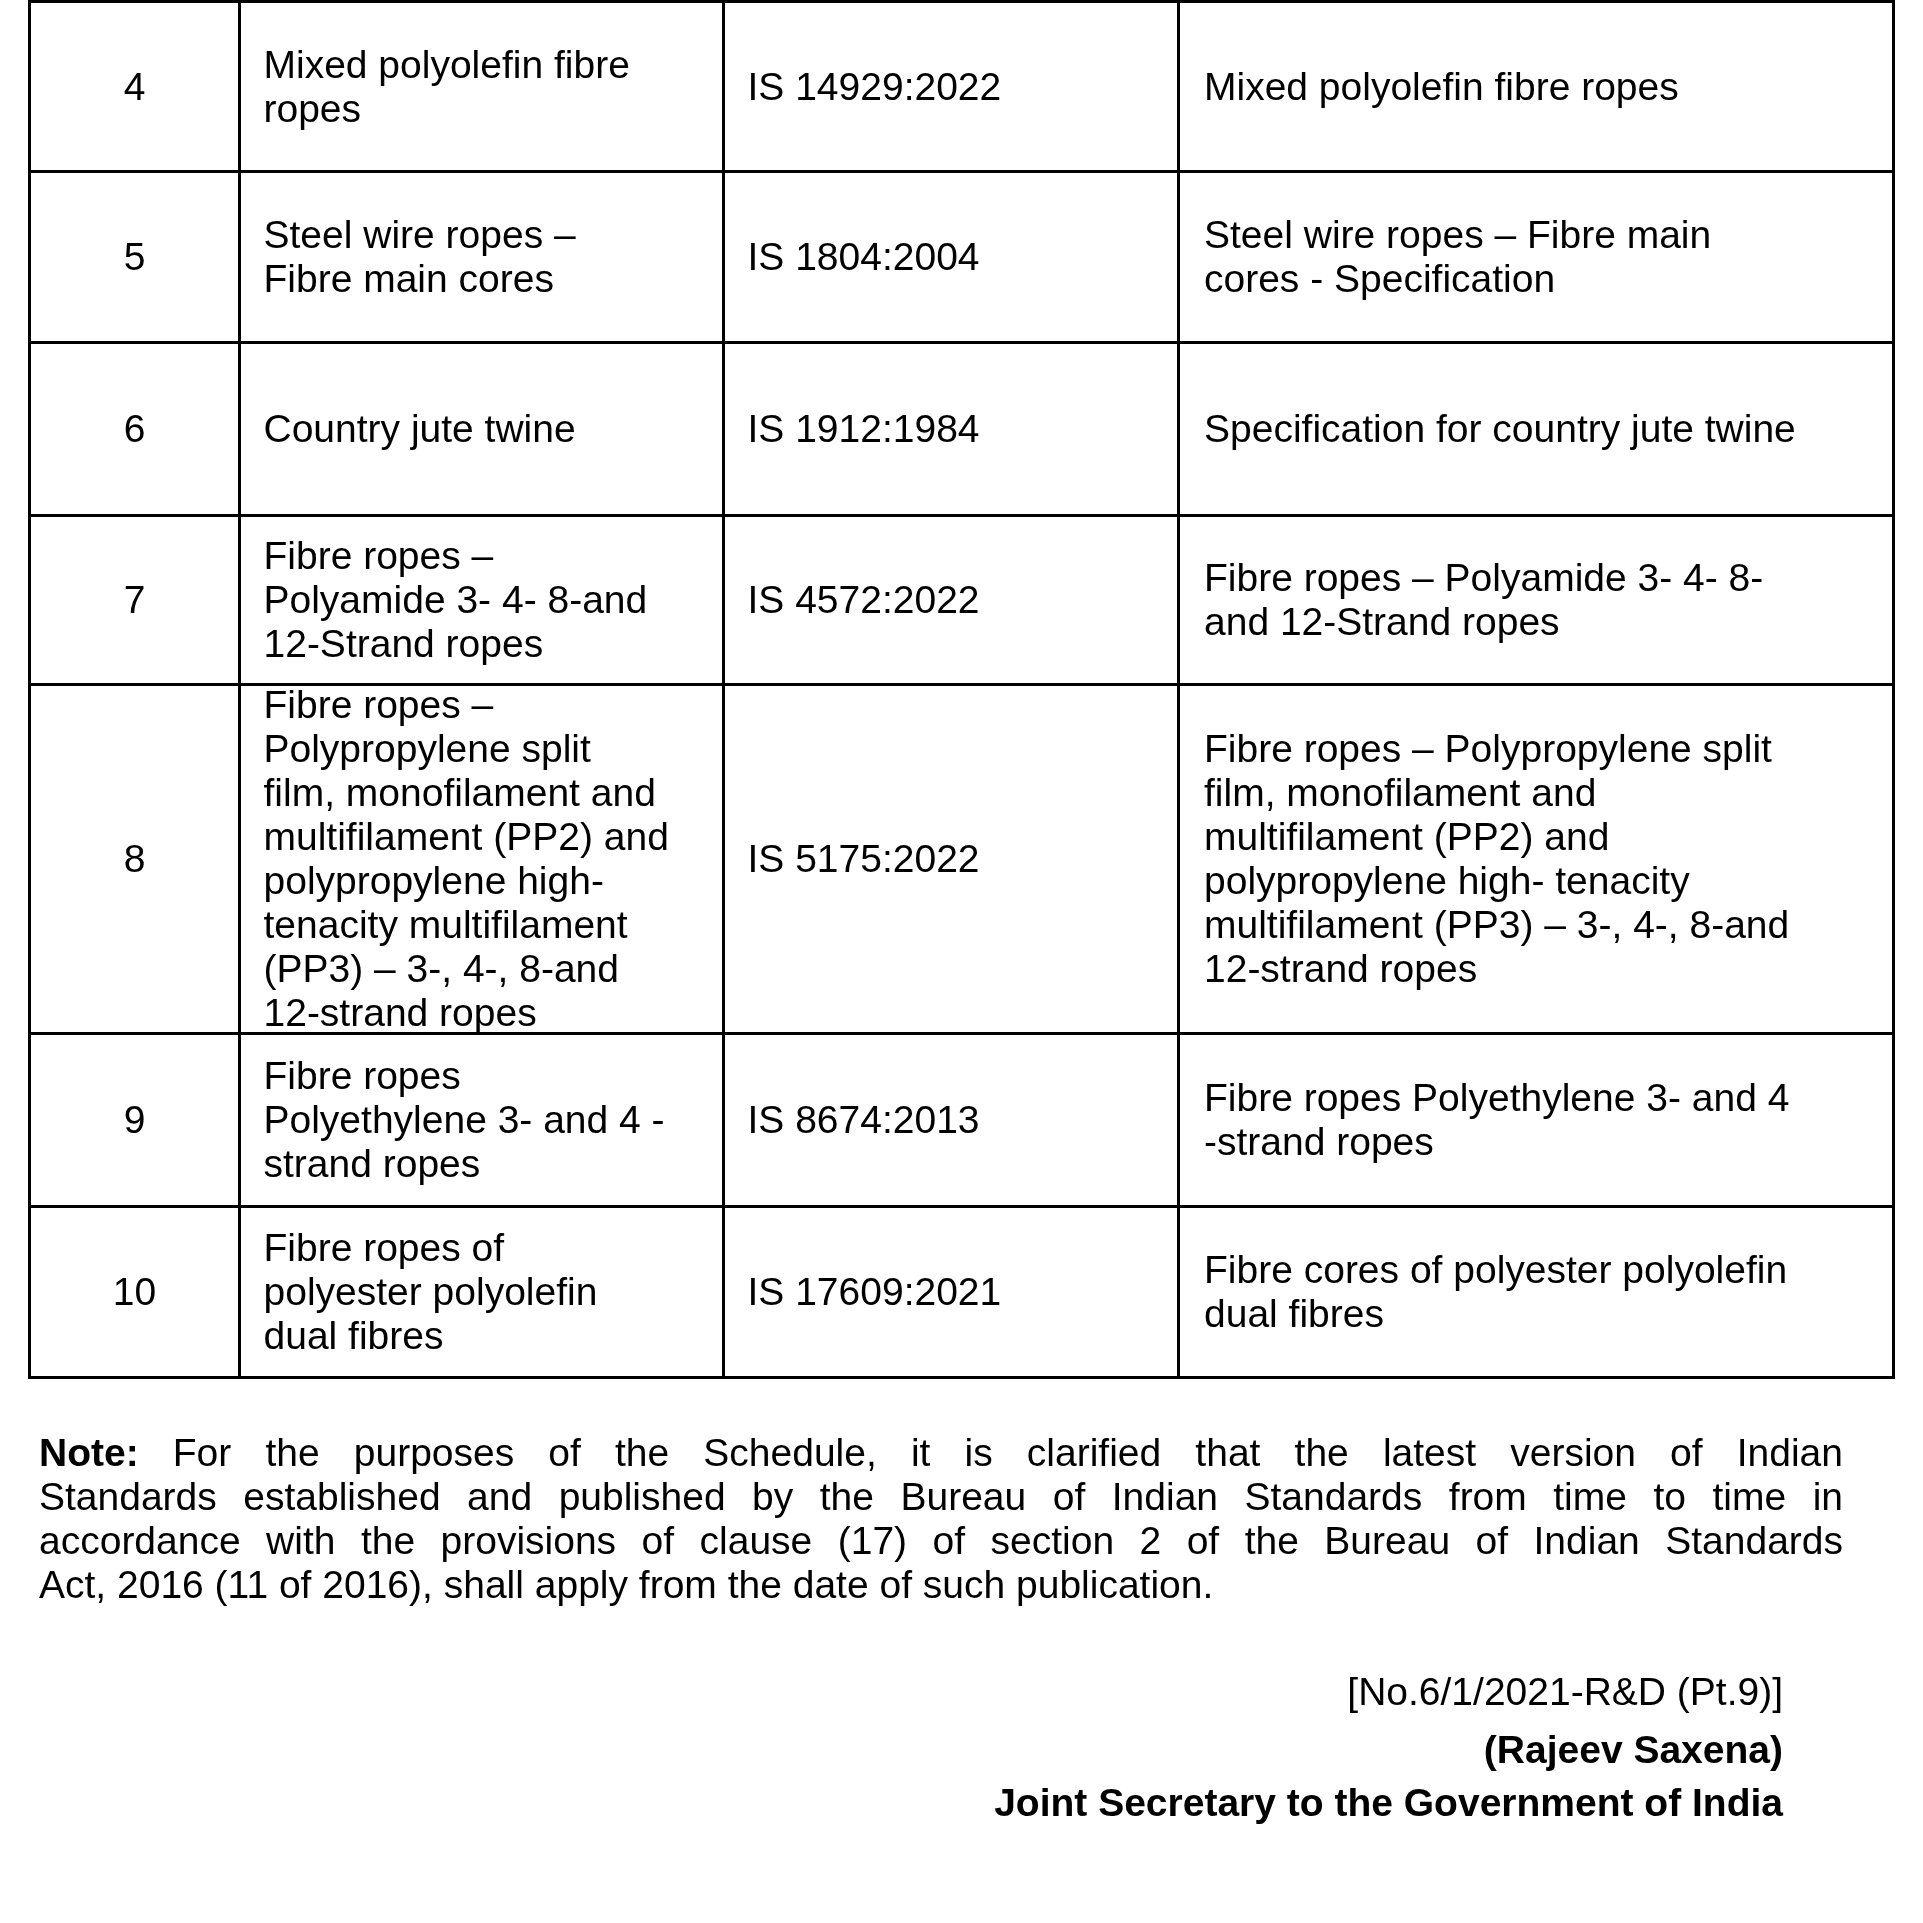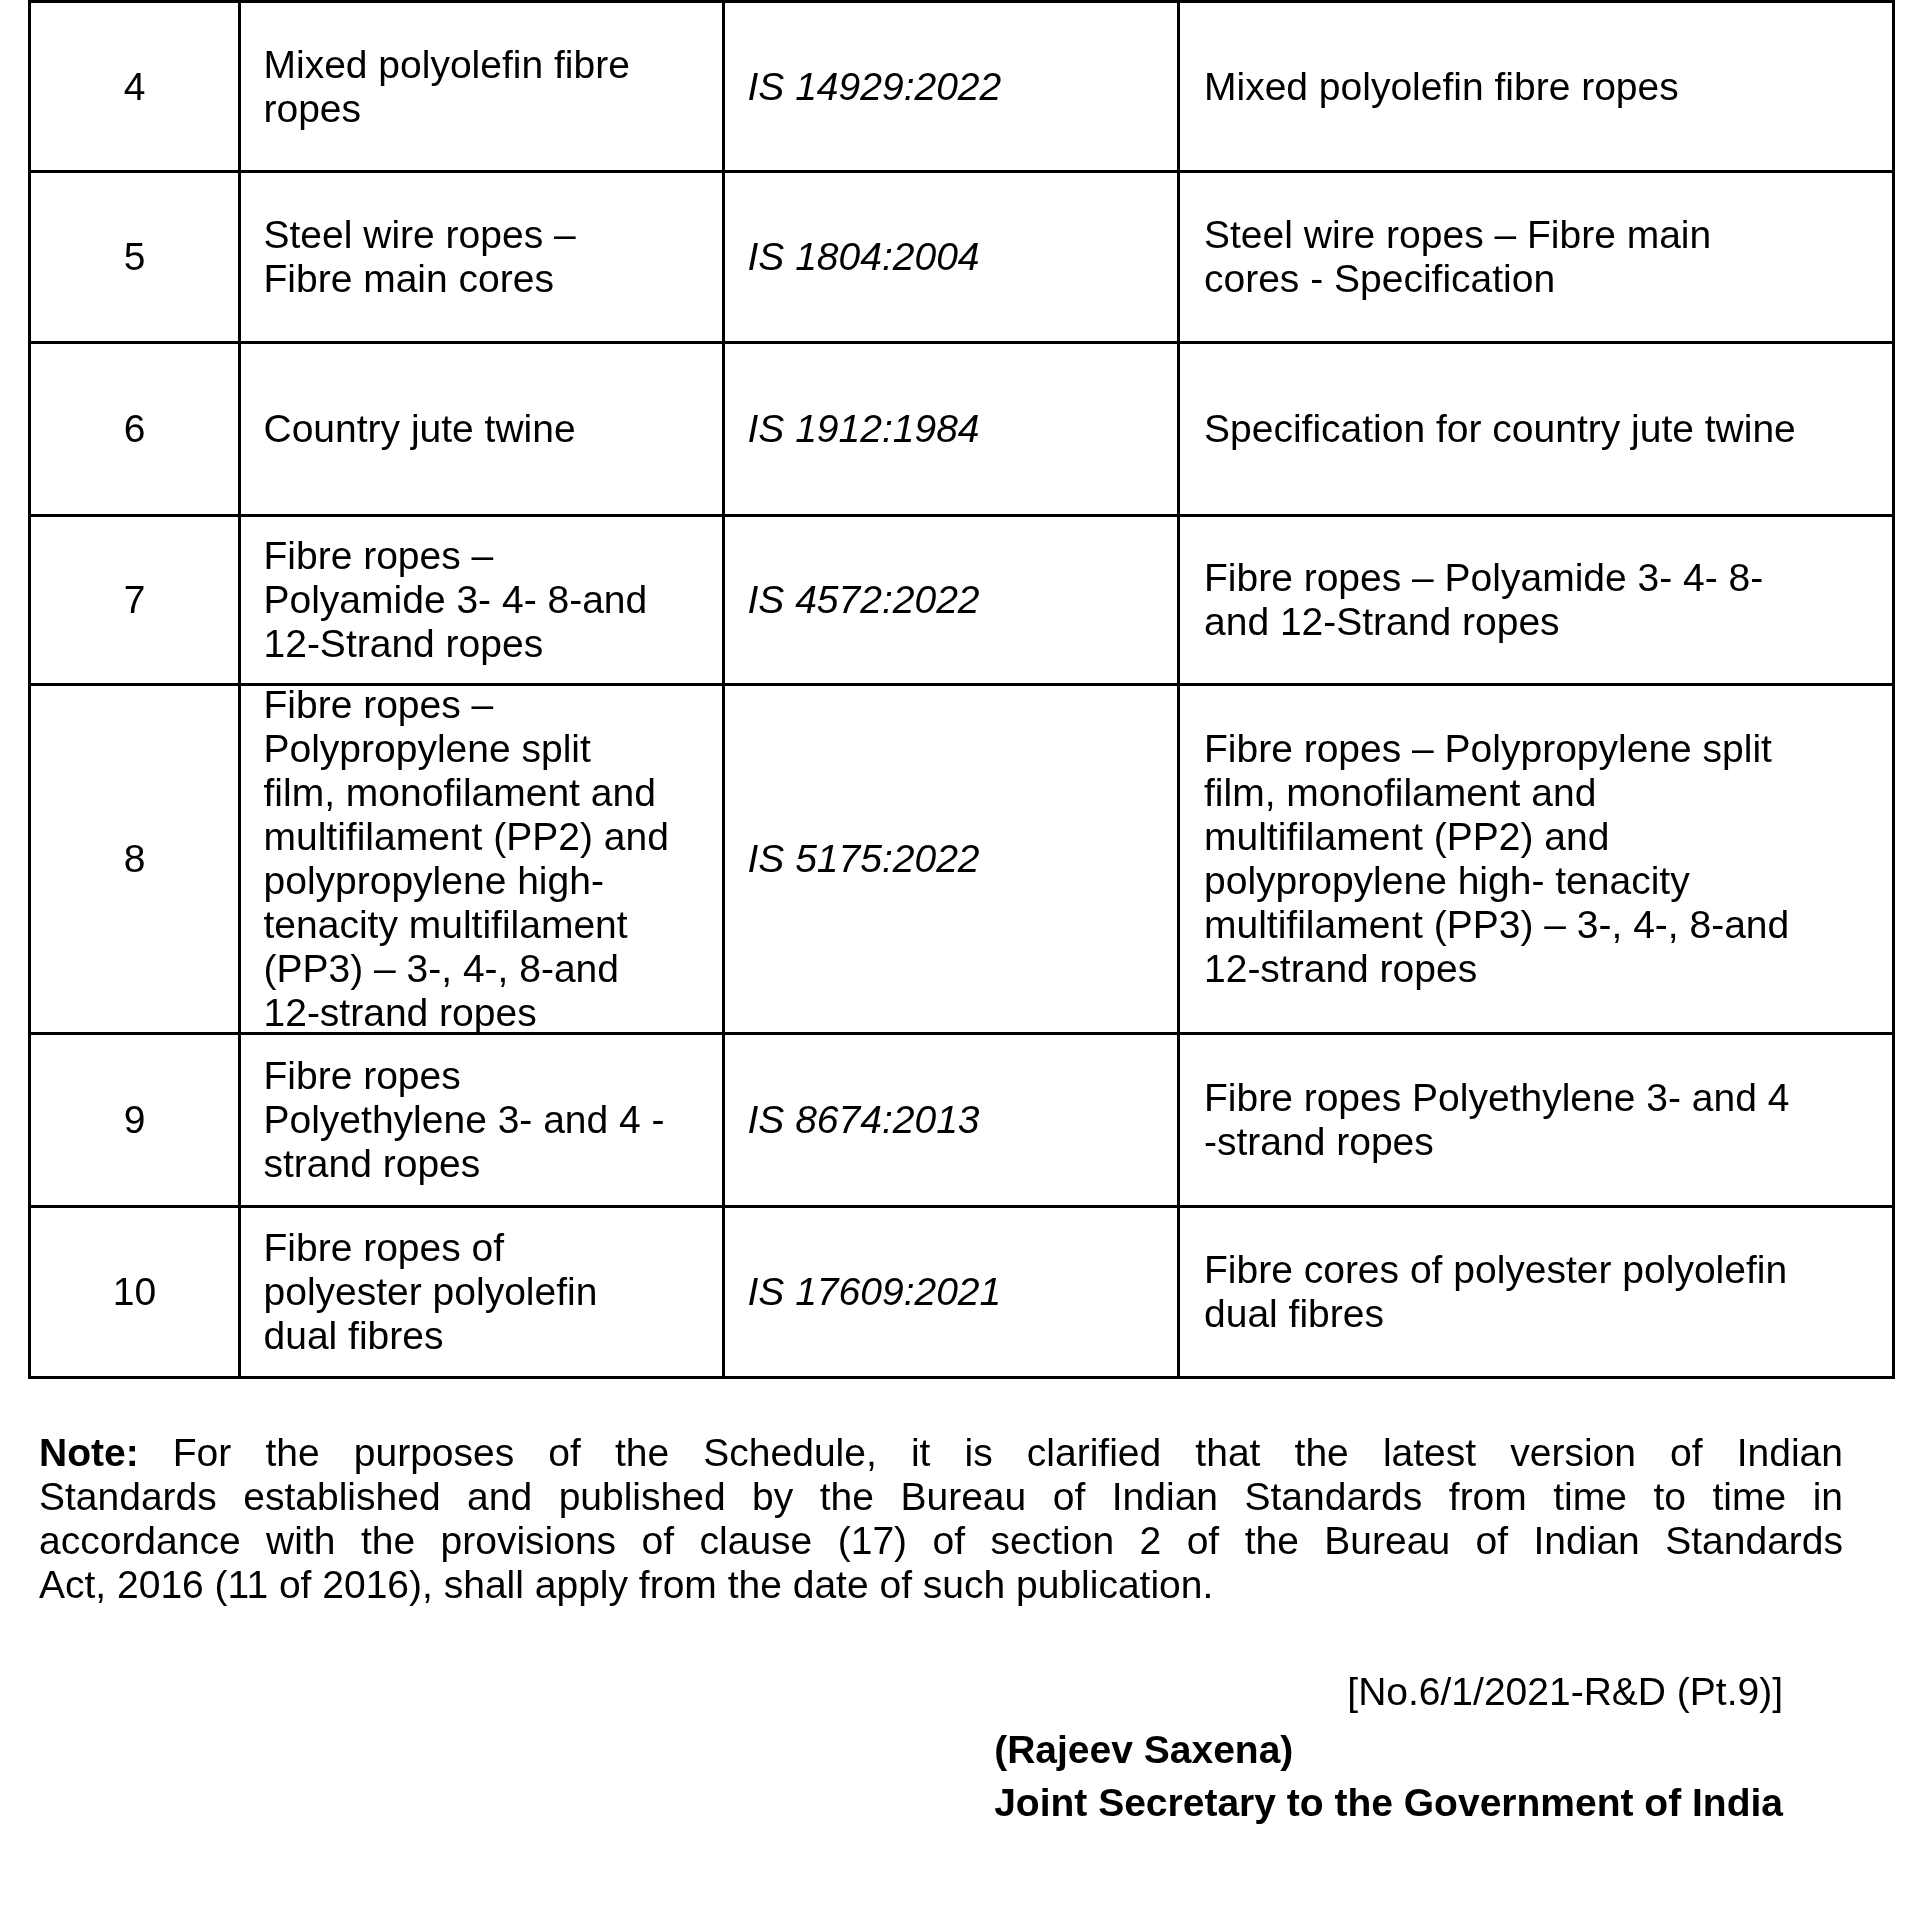--- a/index.html
+++ b/index.html
@@ -18,35 +18,35 @@
   .cell{
     box-sizing:border-box;
     border-right:3px solid #000;
     border-bottom:3px solid #000;
     display:flex;align-items:center;
     font-size:39px;line-height:44px;
     white-space:pre-line;
   }
   .c-sl{justify-content:center;text-align:center;}
   .c-goods{padding:6px 13.5px 6px 22.5px;}
-  .c-is{padding:6px 10.5px 6px 22.5px;font-style:italic;}
+  .c-is{padding:6px 10.5px 6px 22.5px;}
   .c-title{padding:6px 18px 6px 24px;}
   .note{
     position:absolute;left:39px;top:1431px;width:1804px;
     font-size:39px;line-height:44px;
   }
   .jline{text-align:justify;text-align-last:justify;}
   .note b{font-weight:bold;margin-top:42px;}
   .ref{
     position:absolute;top:1670px;right:141px;
     font-size:39px;line-height:44px;text-align:right;
   }
   .sig{
     position:absolute;top:1723px;right:141px;
-    font-size:39px;line-height:53px;font-weight:bold;
+    font-size:39px;line-height:53px;font-weight:bold;text-align:right;
   }
 </style>
 </head>
 <body>
 
 <div class="page">
 
   <div class="doc-table">
 
     <div class="cell c-sl">4</div>

